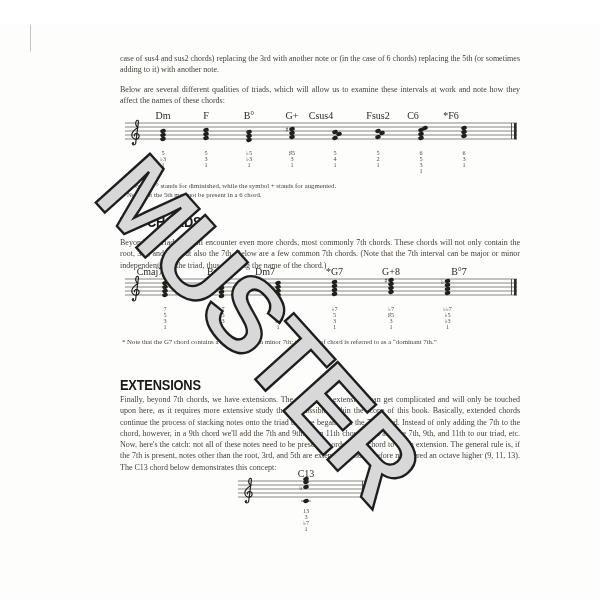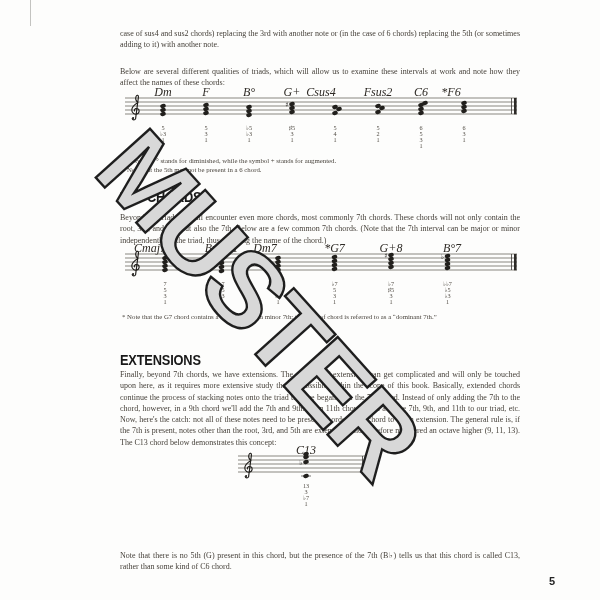--- a/index.html
+++ b/index.html
@@ -1,40 +1,40 @@
 <!DOCTYPE html>
 <html><head>
 <meta charset="utf-8">
 <style>
   html,body{margin:0;padding:0;}
   body{
     width:600px;height:600px;position:relative;background:#ffffff;
     font-family:"Liberation Serif", serif;
     -webkit-font-smoothing:antialiased;
   }
-  .page{position:absolute;inset:0;background:#fdfdfc;overflow:hidden;}
+  .page{position:absolute;inset:0;background:#fdfdfc;overflow:hidden;margin-top:25px;}
   .scan-line{position:absolute;left:30px;top:0;width:1px;height:26px;background:#c3c3c0;}
   .body-para{
     position:absolute;left:120px;width:400px;
     font-size:8px;line-height:11.3px;text-align:justify;color:#443f38;
   }
   .footnote{
     position:absolute;left:122px;width:398px;
     font-size:6.8px;line-height:8.6px;color:#4a453e;
   }
   .heading{
     position:absolute;left:120px;
     font-family:"Liberation Sans", sans-serif;font-weight:800;
     font-size:13.5px;letter-spacing:-0.2px;color:#181818;
     transform:scale(0.95,1.12);transform-origin:left top;white-space:nowrap;
   }
   .staff-block{position:absolute;}
   .chord-label{
     position:absolute;top:0;transform:translateX(-50%);
-    font-size:12px;color:#2e2a25;white-space:nowrap;font-style:italic;
+    font-size:10px;color:#2e2a25;white-space:nowrap;
   }
   .chord-degrees{
     position:absolute;top:40px;transform:translateX(-50%);
     text-align:center;font-size:6.2px;line-height:6.1px;color:#524d45;white-space:nowrap;
   }
   .staff-svg{position:absolute;top:9px;left:0;}
   .page-number{
     position:absolute;left:549px;top:575px;
     font-family:"Liberation Sans", sans-serif;font-weight:bold;
     font-size:11px;color:#262626;
@@ -50,21 +50,21 @@
 </style>
 </head>
 <body>
 
 <div class="page">
 
   <div class="scan-line"></div>
 
   <p class="body-para" style="top:20px">case of sus4 and sus2 chords) replacing the 3rd with another note or (in the case of 6 chords) replacing the 5th (or sometimes adding to it) with another note.</p>
 
-  <p class="body-para" style="top:58px">Below are several different qualities of triads, which will allow us to examine these intervals at work and note how they affect the names of these chords:</p>
+  <p class="body-para" style="top:51px">Below are several different qualities of triads, which will allow us to examine these intervals at work and note how they affect the names of these chords:</p>
 
   <div class="staff-block" id="staff-0" style="left:125px;top:85px;width:392px;height:70px">
       <div class="chord-label" style="left: 38px;">Dm</div>
       <div class="chord-degrees" style="left: 38px;">
         <div>5</div>
         <div>♭3</div>
         <div>1</div>
       </div>
       <div class="chord-label" style="left: 81px;">F</div>
       <div class="chord-degrees" style="left: 81px;">
@@ -89,21 +89,21 @@
         <div>5</div>
         <div>4</div>
         <div>1</div>
       </div>
       <div class="chord-label" style="left: 253px;">Fsus2</div>
       <div class="chord-degrees" style="left: 253px;">
         <div>5</div>
         <div>2</div>
         <div>1</div>
       </div>
-      <div class="chord-label" style="left: 296px;">C6</div>
+      <div class="chord-label" style="left: 288px;">C6</div>
       <div class="chord-degrees" style="left: 296px;">
         <div>6</div>
         <div>5</div>
         <div>3</div>
         <div>1</div>
       </div>
       <div class="chord-label" style="left: 326px;">*F6</div>
       <div class="chord-degrees" style="left: 339px;">
         <div>6</div>
         <div>3</div>
@@ -184,21 +184,21 @@
         <div>3</div>
         <div>1</div>
       </div>
       <div class="chord-label" style="left: 266px;">G+8</div>
       <div class="chord-degrees" style="left: 266px;">
         <div>♭7</div>
         <div>♯5</div>
         <div>3</div>
         <div>1</div>
       </div>
-      <div class="chord-label" style="left: 327px;">B°7</div>
+      <div class="chord-label" style="left: 334px;">B°7</div>
       <div class="chord-degrees" style="left: 322.5px;">
         <div>♭♭7</div>
         <div>♭5</div>
         <div>♭3</div>
         <div>1</div>
       </div>
       <svg width="392" height="34" class="staff-svg">
         <line x1="0" y1="4" x2="392" y2="4" stroke="#57534c" stroke-width="0.7"></line>
         <line x1="0" y1="8" x2="392" y2="8" stroke="#57534c" stroke-width="0.7"></line>
         <line x1="0" y1="12" x2="392" y2="12" stroke="#57534c" stroke-width="0.7"></line>
@@ -263,19 +263,18 @@
         <circle cx="8.1" cy="24.1" r="1.05" fill="#211f1c"></circle>
         <ellipse cx="68" cy="2" rx="2.8" ry="2.05" fill="#211f1c" transform="rotate(-14 68 2)"></ellipse>
         <ellipse cx="68" cy="5" rx="2.8" ry="2.05" fill="#211f1c" transform="rotate(-14 68 5)"></ellipse>
         <ellipse cx="68" cy="10" rx="2.8" ry="2.05" fill="#211f1c" transform="rotate(-14 68 10)"></ellipse>
         <text x="64.6" y="12.6" text-anchor="end" font-size="7" font-family="&quot;DejaVu Sans&quot;, sans-serif" fill="#211f1c">♭</text>
         <line x1="63" y1="24" x2="73" y2="24" stroke="#3a3733" stroke-width="0.7"></line>
         <ellipse cx="68" cy="24" rx="2.8" ry="2.05" fill="#211f1c" transform="rotate(-14 68 24)"></ellipse>
       </svg>
     </div>
 
-  <p class="body-para" style="top:542px">Note that there is no 5th (G) present in this chord, but the presence of the 7th (B♭) tells us that this chord is called C13, rather than some kind of C6 chord.</p>
 
   <div class="page-number">5</div>
 
   <div class="watermark">MUSTER</div>
 
 </div>
 
 </body></html>

